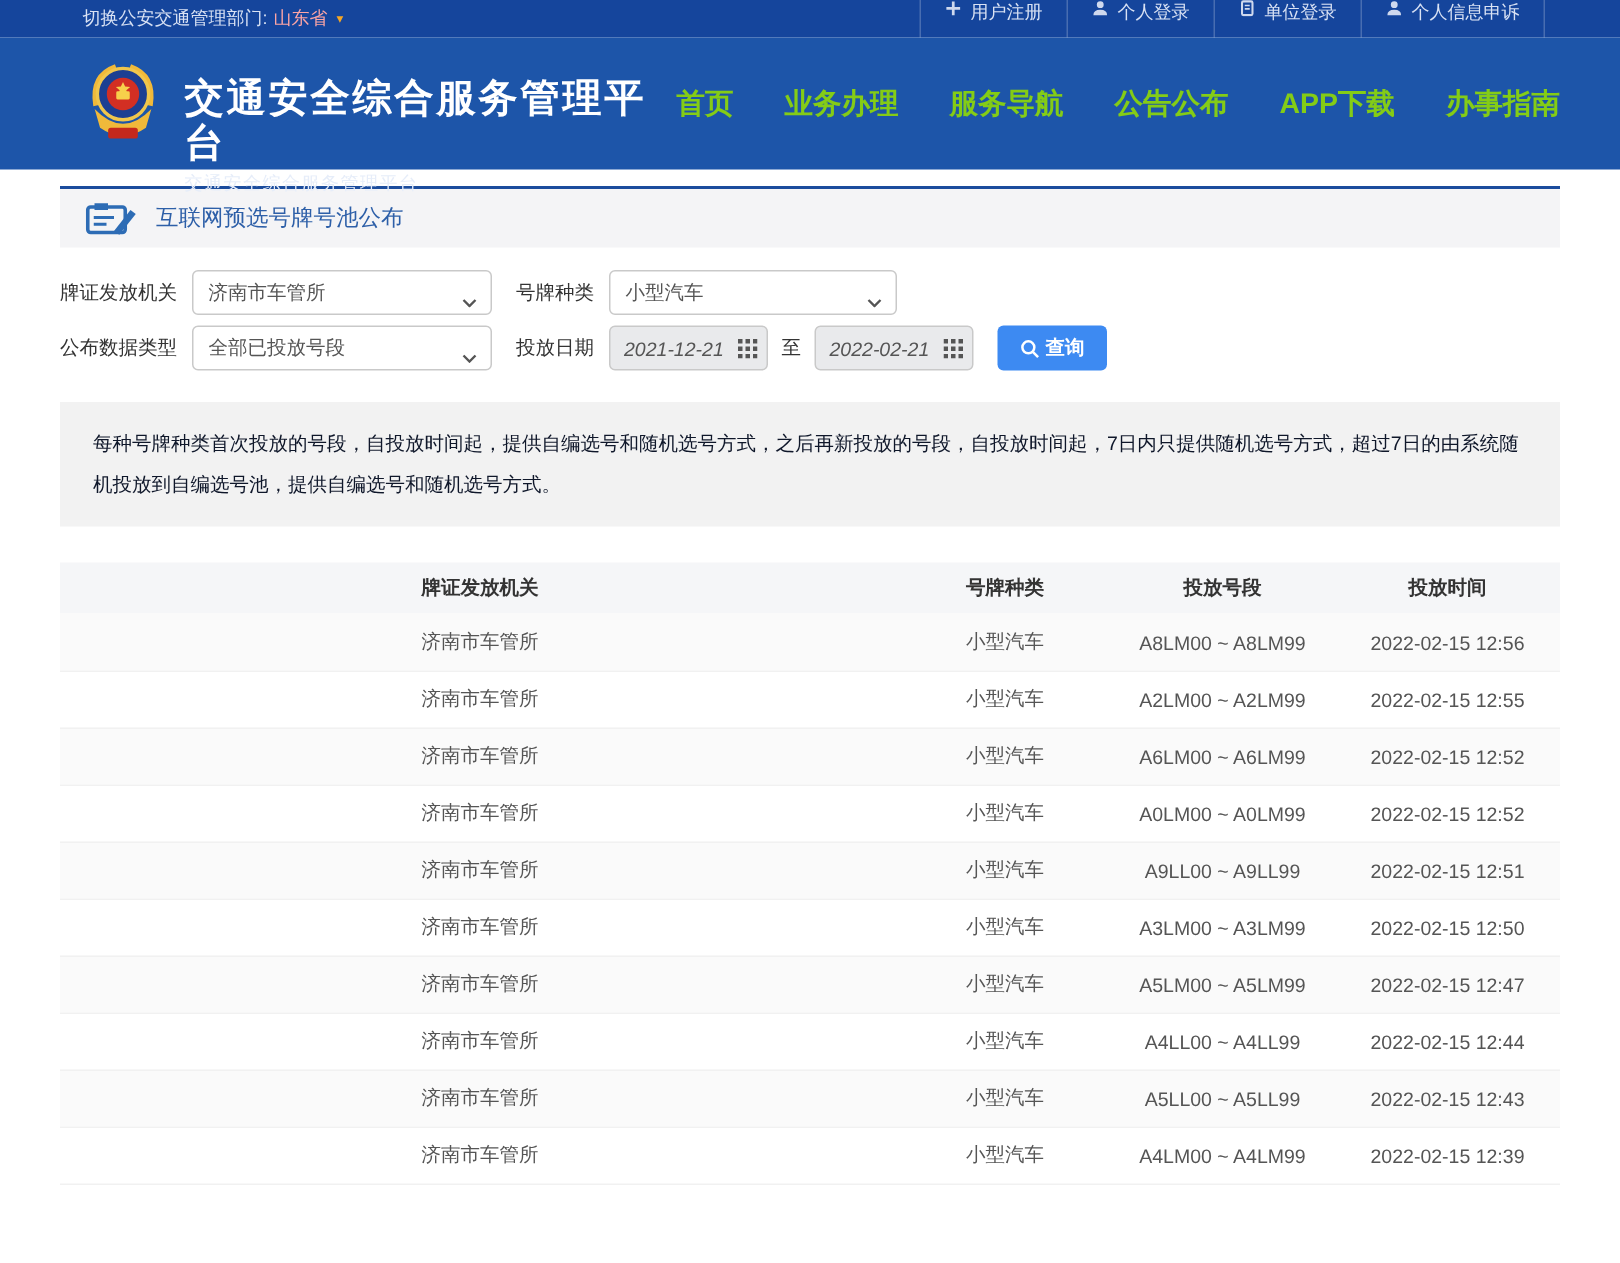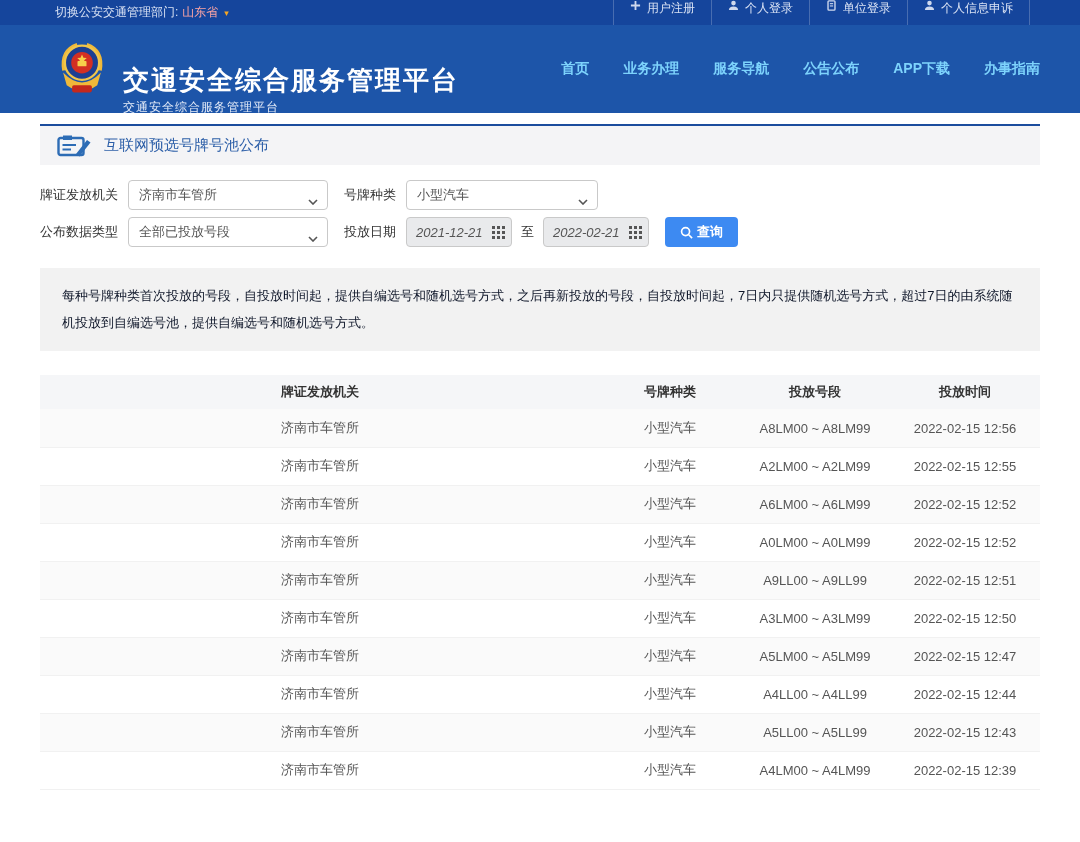--- a/index.html
+++ b/index.html
@@ -28,21 +28,21 @@
   
   .header {
     height:88px; background:#1d55a9; display:flex; align-items:center;
     padding:0 40px 0 55px; color:#fff;
   }
   .badge { width:54px; height:62px; flex:0 0 auto; }
   .brand { margin-left:14px;margin-top:44px; }
   .brand-title { font-size:26px; font-weight:bold; letter-spacing:2px; line-height:1.15; }
   .brand-sub { font-size:12px; color:#e6edf9; margin-top:4px; letter-spacing:1px; }
   .nav { margin-left:auto; display:flex; gap:34px; }
-  .nav-item { font-size:14px; font-weight:bold; color:#7dd3fc; cursor:pointer; white-space:nowrap; }
+  .nav-item { font-size:19px; font-weight:bold; color:#84cc16; cursor:pointer; white-space:nowrap; }
   
   .content { width:1000px; margin:0 auto; }
   .title-bar {
     margin-top:11px; height:41px; background:#f4f4f6;
     border-top:2px solid #1b4c9d; display:flex; align-items:center;
     padding:0 17px; gap:13px;
   }
   .title-bar-icon { width:34px; height:25px; }
   .page-title { color:#2d5fa8; font-size:15px; }
   .declaration { margin-top:21px; padding-bottom:15px; border-bottom:1px dashed #dcdcdc; }

